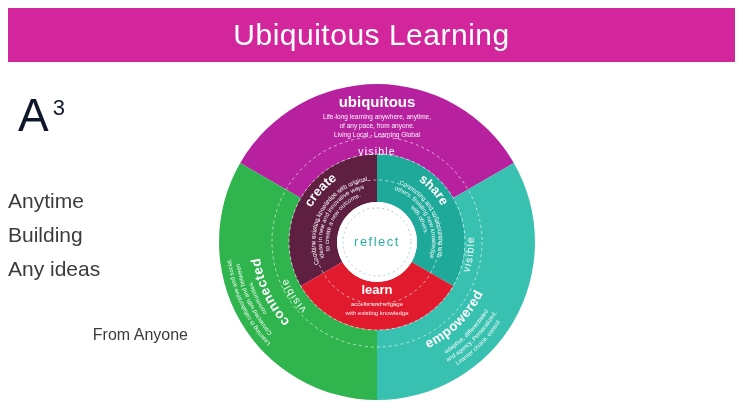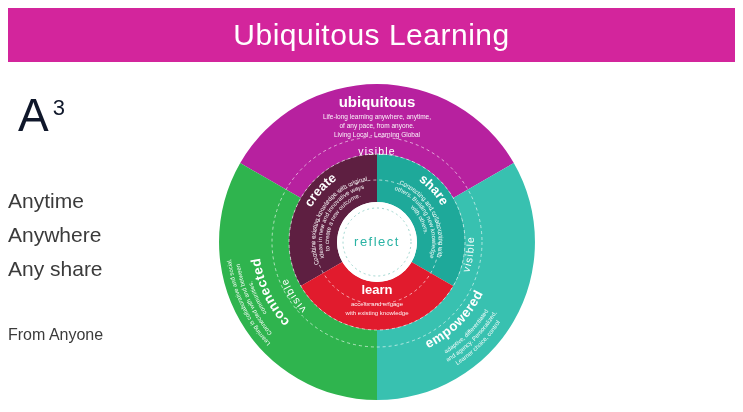--- a/index.html
+++ b/index.html
@@ -23,21 +23,21 @@
   .header-title {
     color: #ffffff;
     font-size: 30px;
     letter-spacing: 0.5px;
   }
 
   .left-panel { position: absolute; left: 8px; top: 70px; width: 180px; color: #3b3b3b; }
   .formula { font-size: 46px; margin: 18px 0 0 10px; color: #0f172a; }
   .formula sup { font-size: 22px; vertical-align: super; margin-left: 4px; }
   .a3-lines { margin-top: 42px; font-size: 21px; line-height: 34px; }
-  .footnote { margin-top: 40px; font-size: 16px; }
+  .footnote { margin-top: 40px; font-size: 16px; text-align: right; }
 
   .diagram-svg { position: absolute; left: 0; top: 0; }
 
   .seg-title-lg { font-size: 15px; font-weight: bold; fill: #ffffff; }
   .seg-title    { font-size: 13px; font-weight: bold; fill: #ffffff; }
   .seg-title-mid{ font-size: 13.5px; font-weight: bold; fill: #ffffff; letter-spacing: 0.5px; }
   .visible-label{ font-size: 10.5px; fill: #ffffff; letter-spacing: 1.2px; }
   .seg-desc     { font-size: 6px; fill: #ffffff; opacity: 0.95; }
   .seg-desc-top { font-size: 6.5px; fill: #ffffff; opacity: 0.95; }
   .reflect-text { font-size: 13px; letter-spacing: 1.5px; }
@@ -50,22 +50,22 @@
 <div class="page">
 
   <div class="header">
     <span class="header-title">Ubiquitous Learning</span>
   </div>
 
   <div class="left-panel">
     <div class="formula"><span>A</span><sup>3</sup></div>
     <div class="a3-lines">
       <div>Anytime</div>
-      <div>Anywhere</div>
-      <div>Any share</div>
+      <div>Building</div>
+      <div>Any ideas</div>
     </div>
     <div class="footnote">From Anyone</div>
   </div>
 
   <svg class="diagram-svg" width="743" height="412" viewBox="0 0 743 412">
     <defs>
       <path id="arc-share-title" d="M 402.3 172.5 A 74 74 0 0 1 448.5 222.8"></path>
       <path id="arc-share-d0" d="M 387.8 180.9 A 62 62 0 0 1 433.2 268.2"></path>
       <path id="arc-share-d1" d="M 386.6 187.8 A 55 55 0 0 1 426.8 265.3"></path>
       <path id="arc-share-d2" d="M 385.3 194.7 A 48 48 0 0 1 420.5 262.3"></path>

